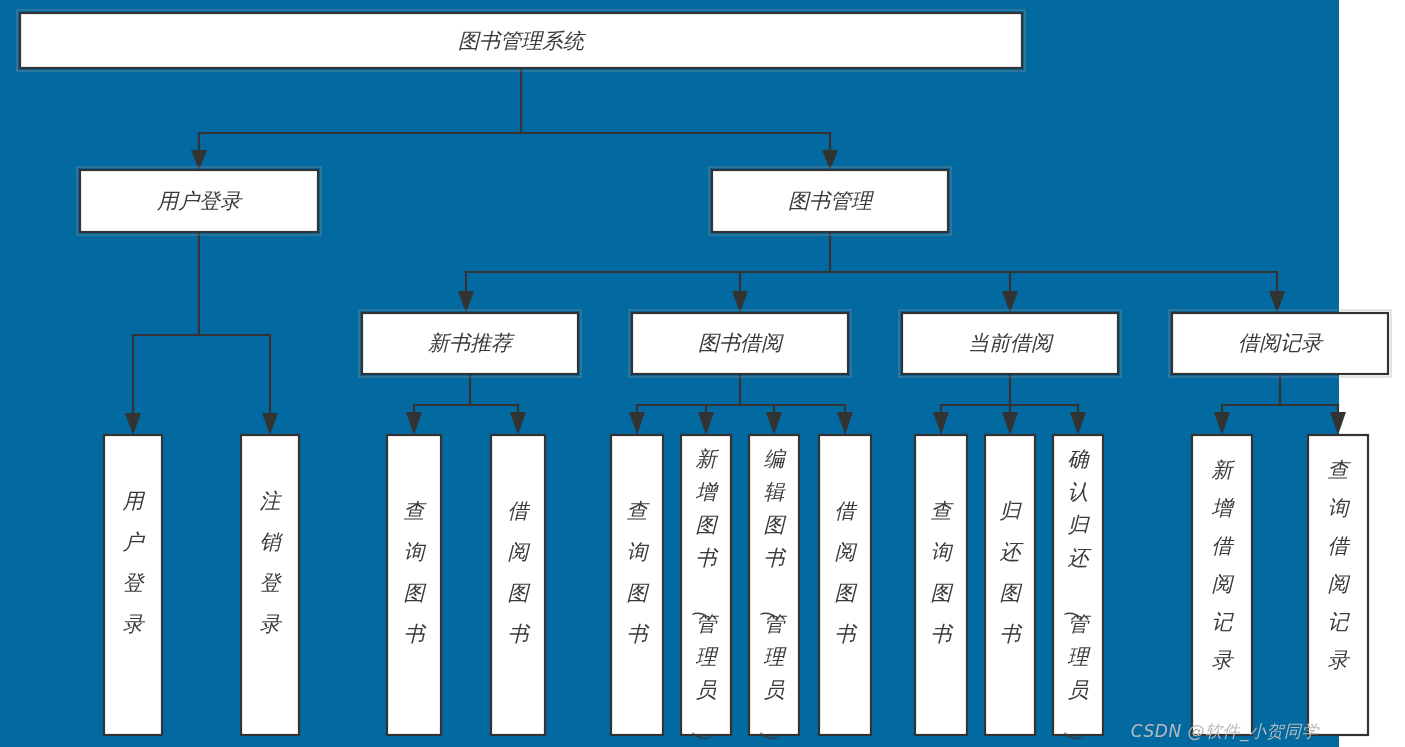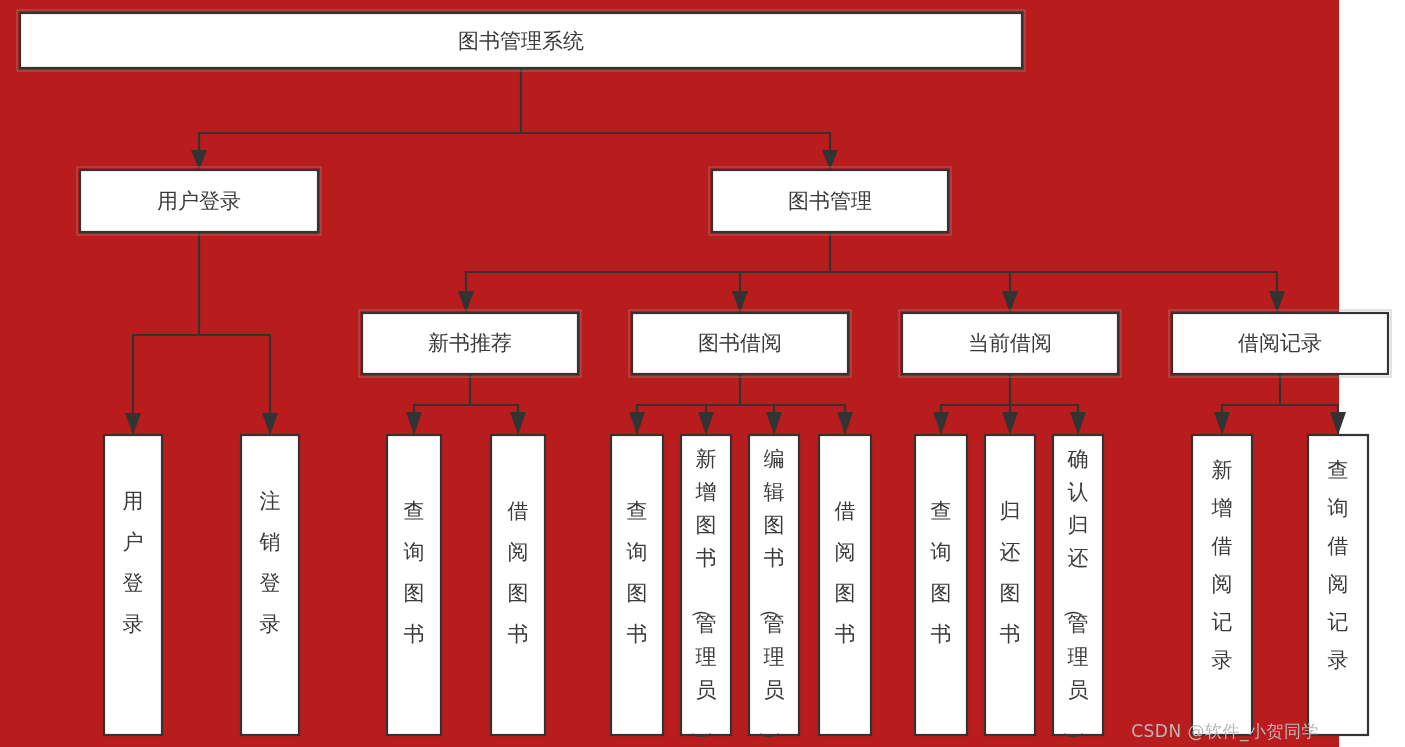--- a/index.html
+++ b/index.html
@@ -11,21 +11,22 @@
   body {
     width: 1405px;
     height: 747px;
     font-family: "DejaVu Sans", "Liberation Sans", sans-serif;
     overflow: hidden;
   }
   #diagram-root {
     position: relative;
     width: 1339px;
     height: 747px;
-    background: #b91c1c;
+    background: #0369a1;
+    font-style: italic;
   }
   svg#tree-svg {
     position: absolute;
     left: 0;
     top: 0;
     width: 1405px;
     height: 747px;
     display: block;
   }
   .node-rect {

